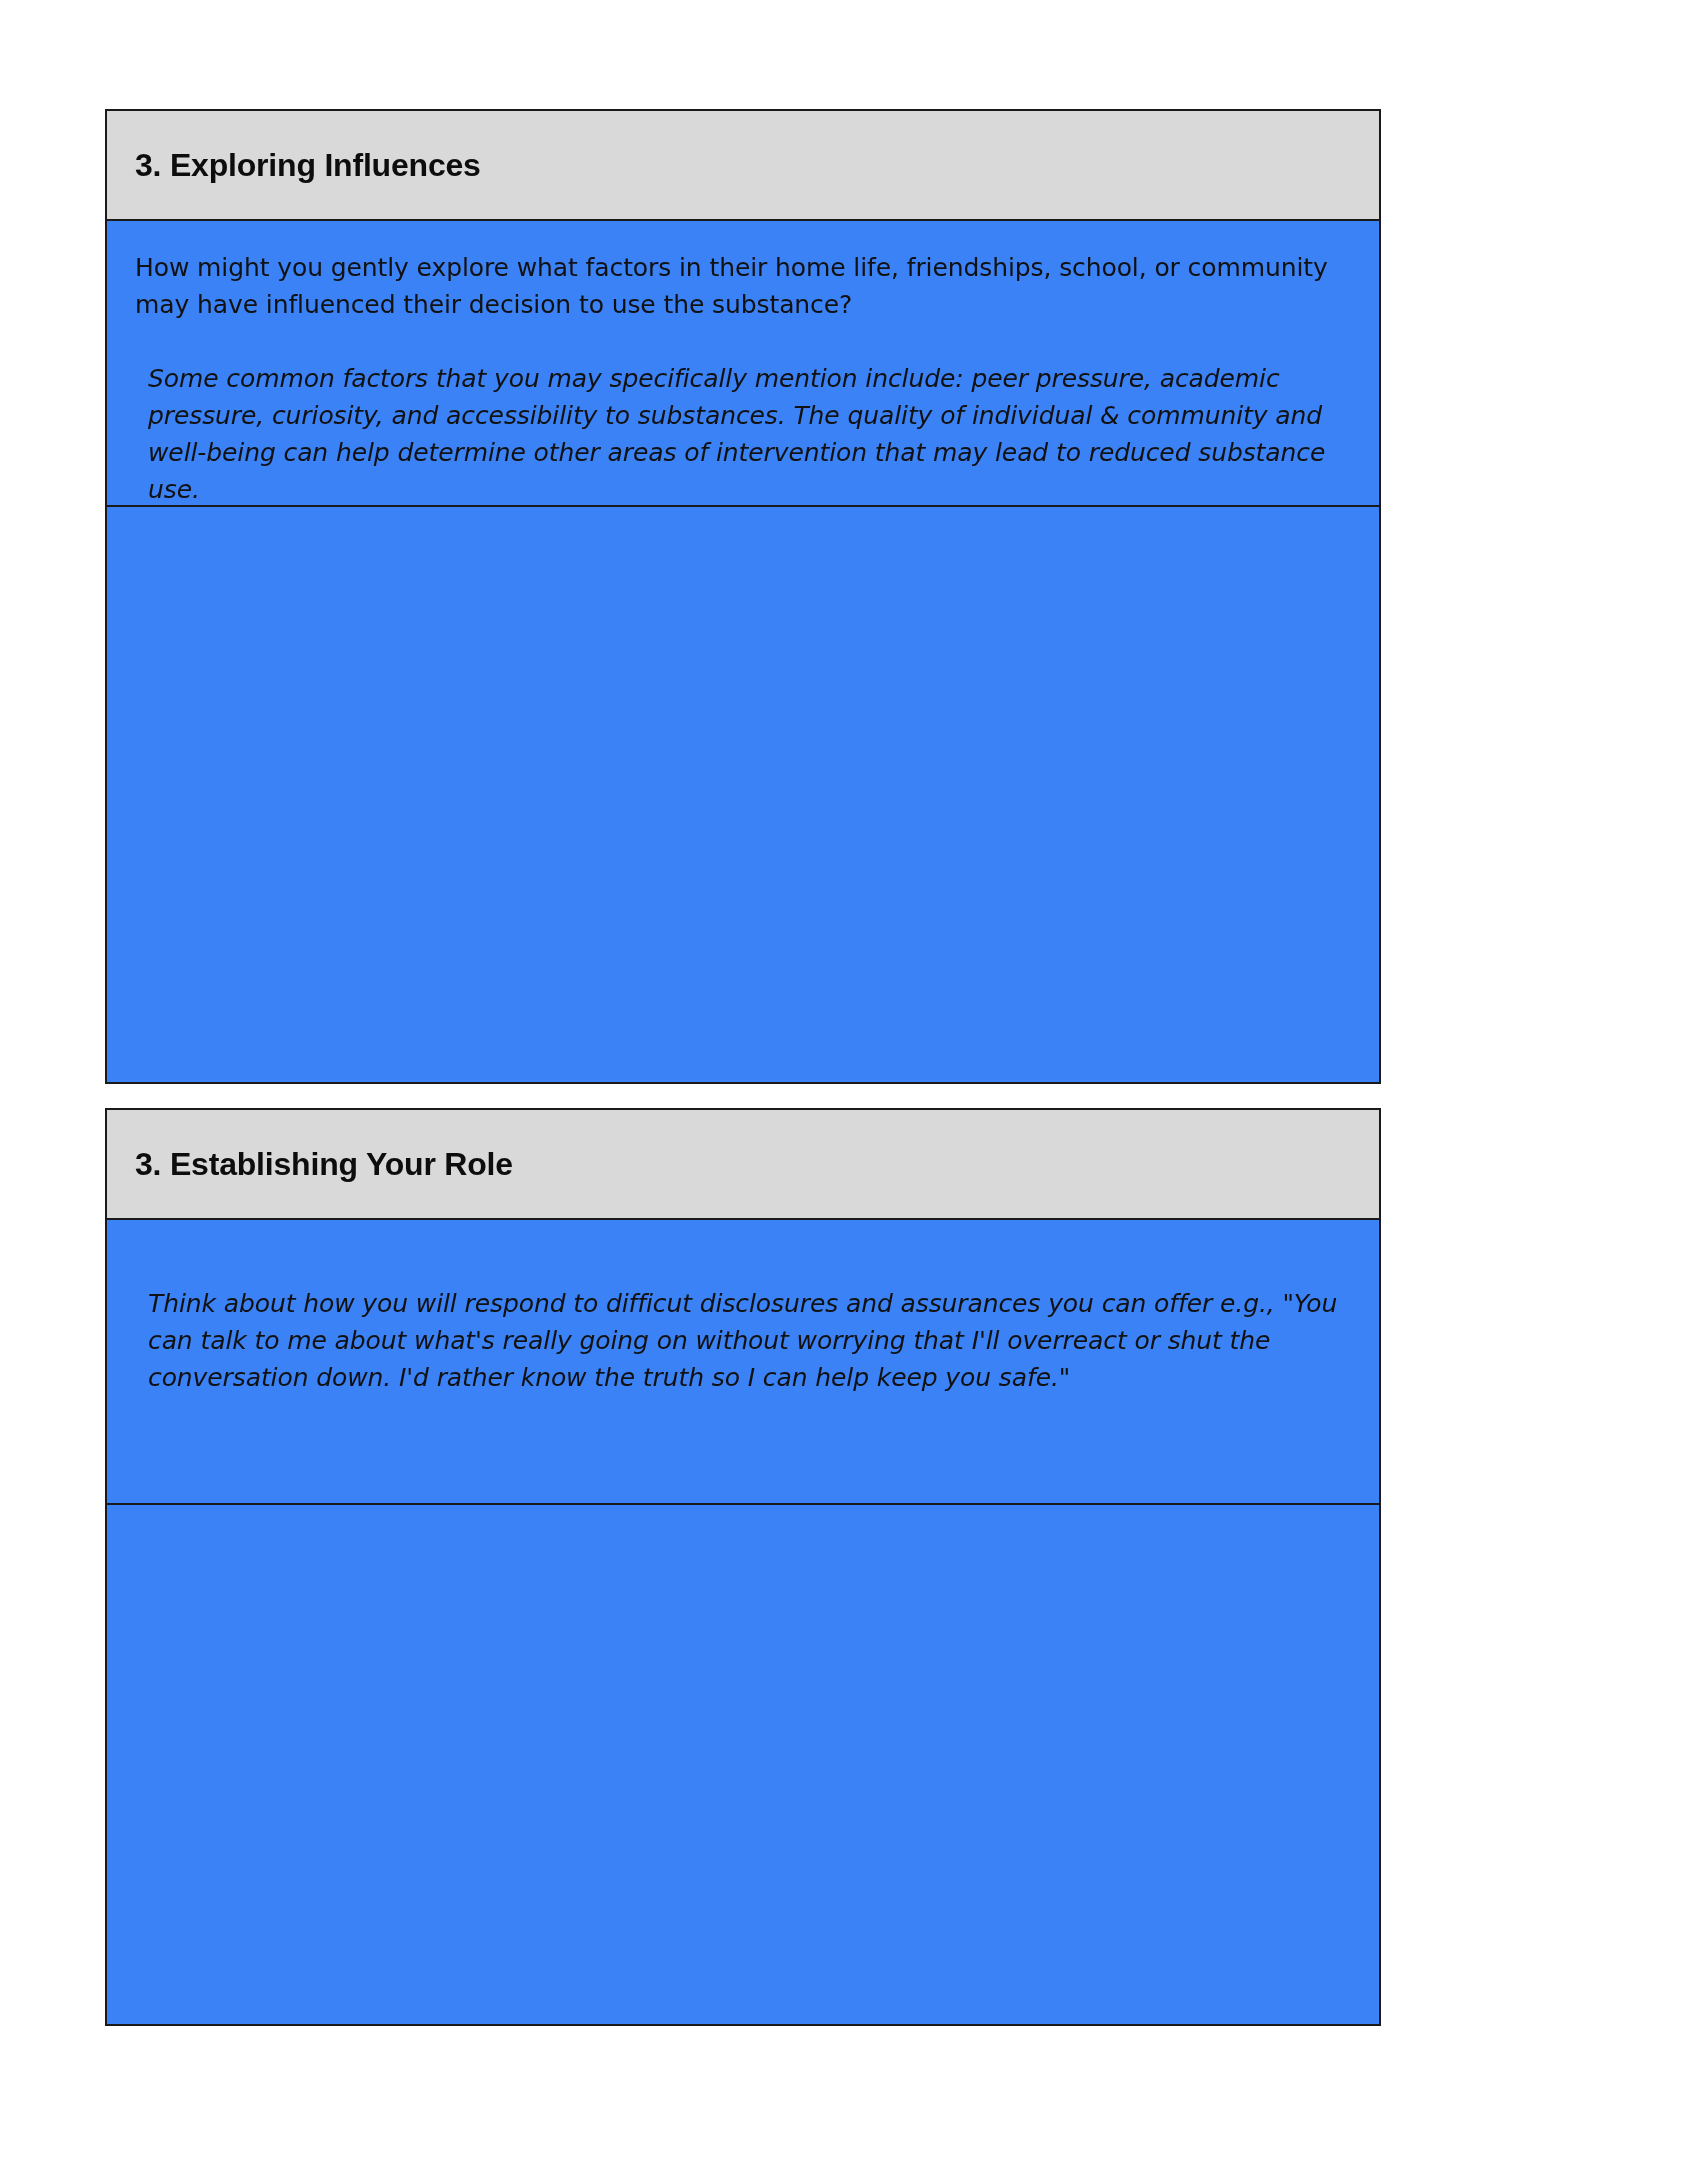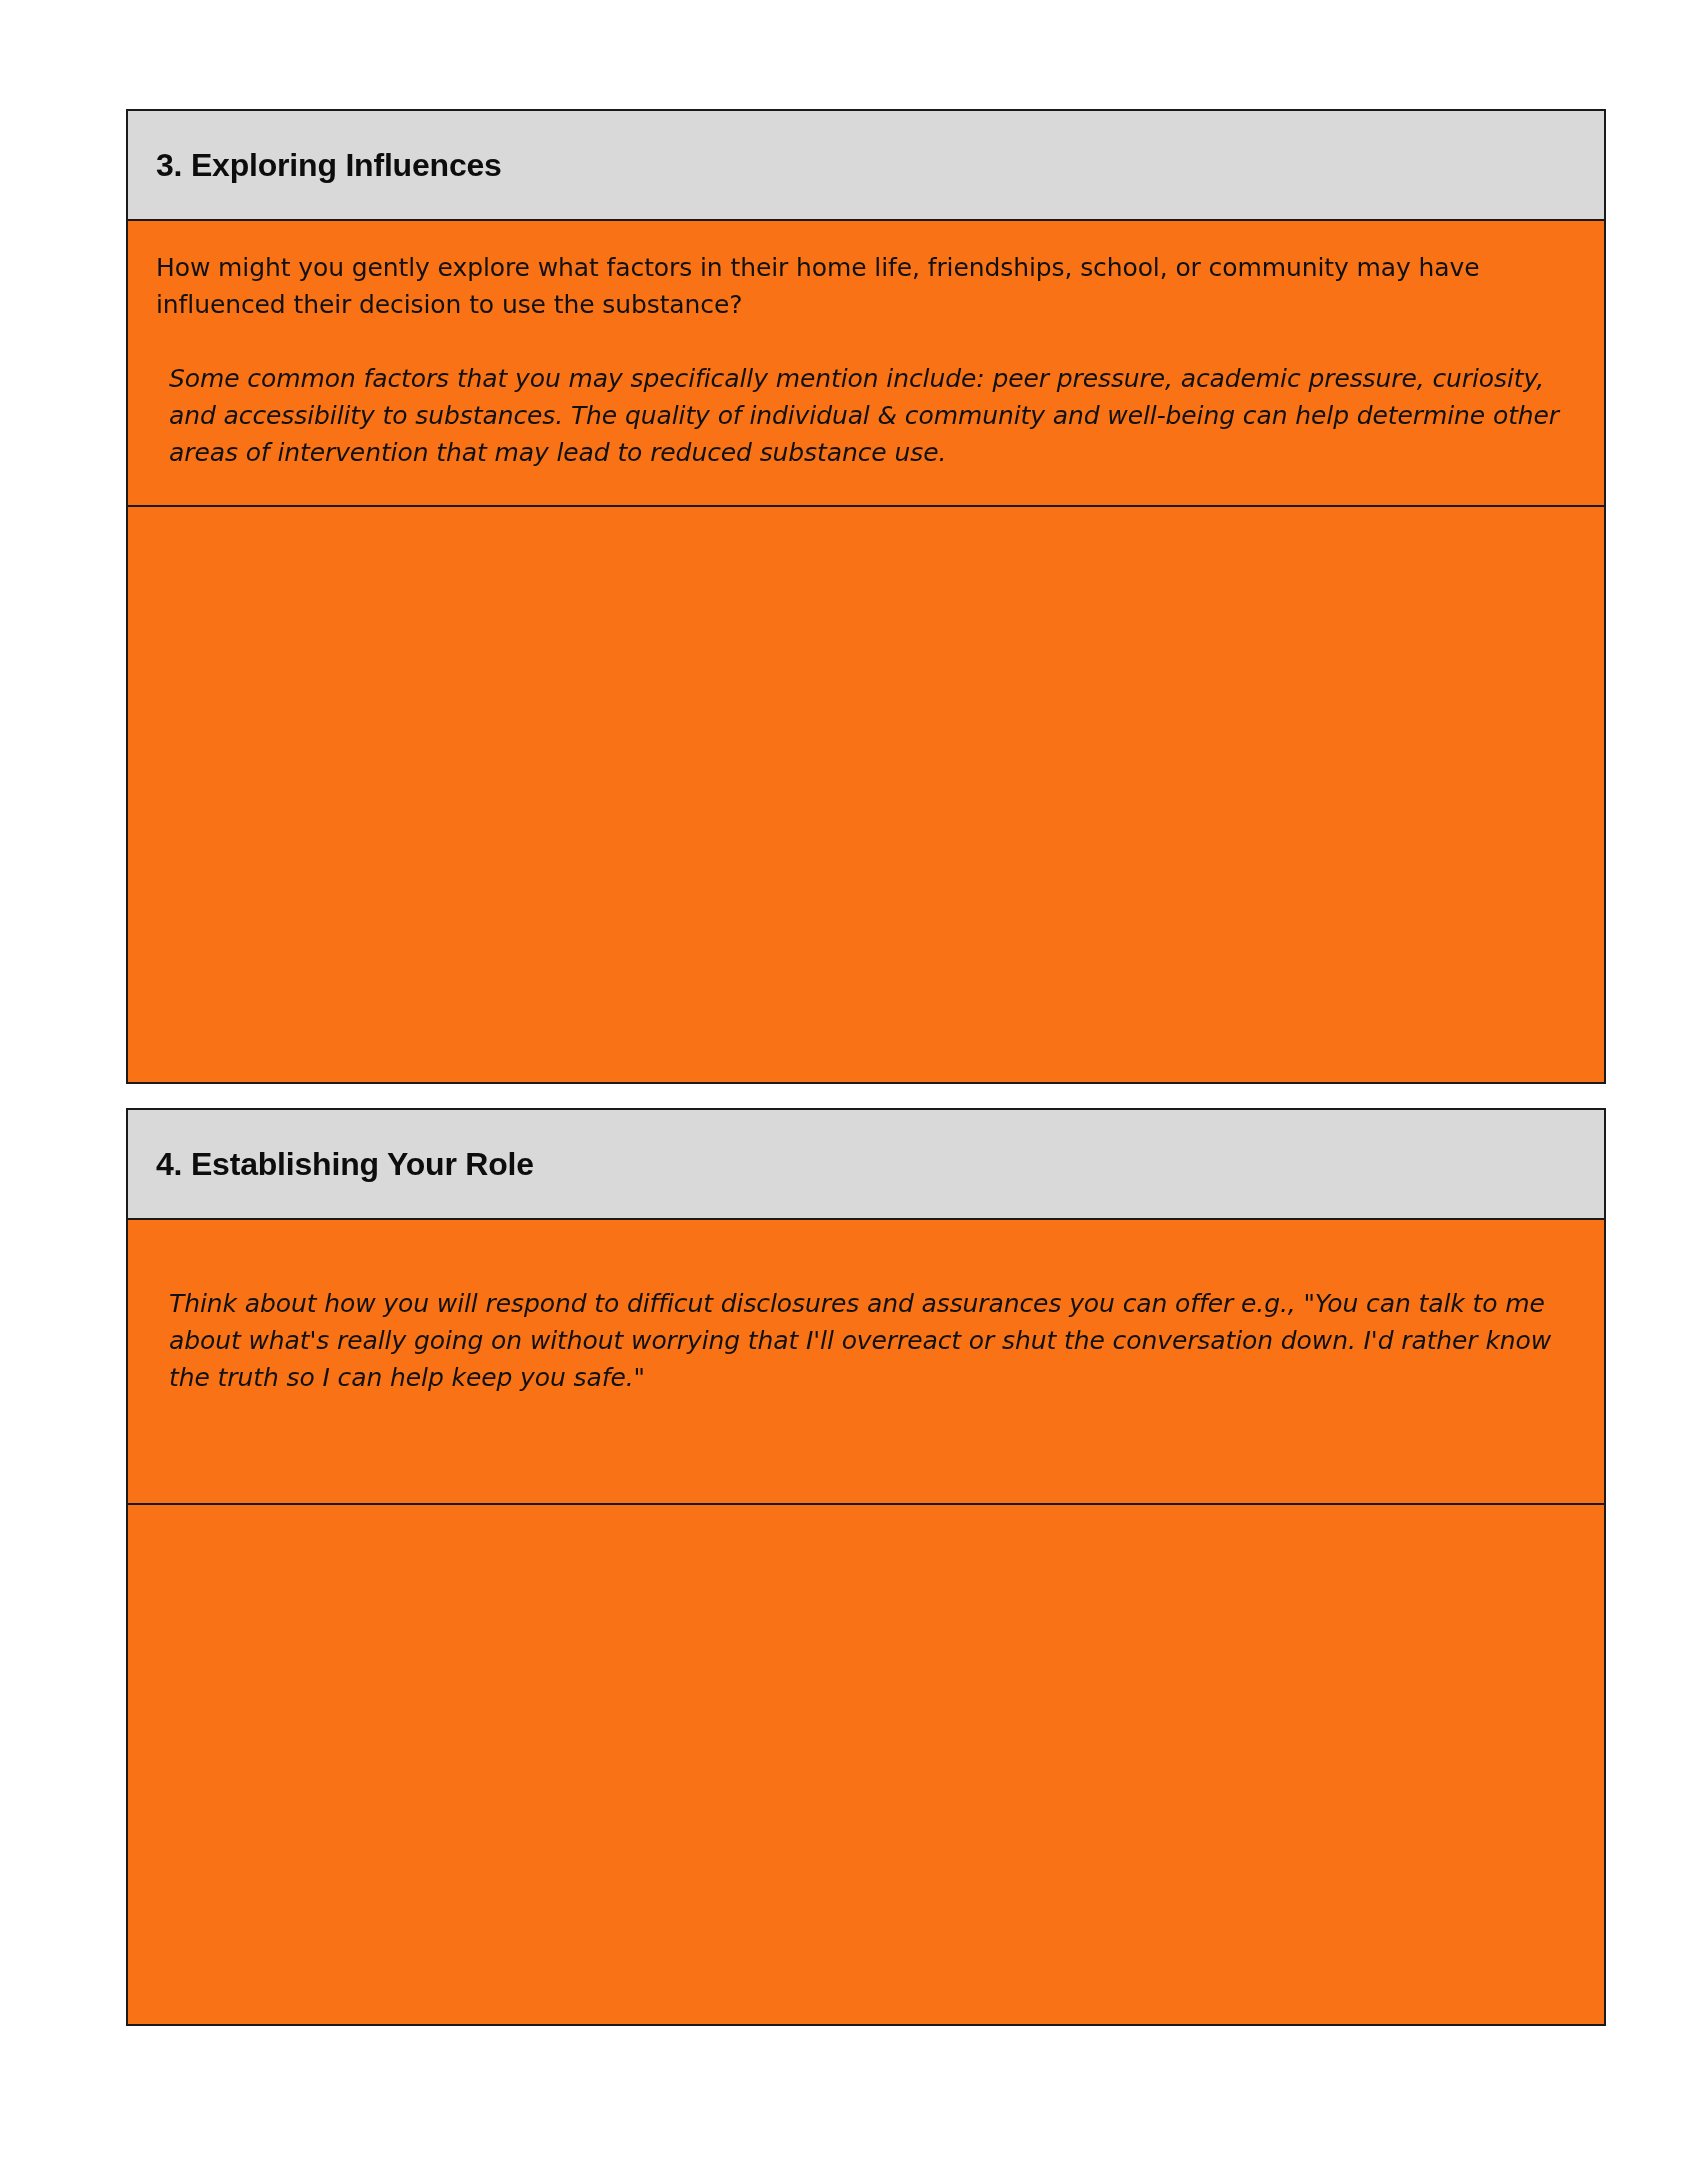--- a/index.html
+++ b/index.html
@@ -10,25 +10,25 @@
     body {
       width: 1687px;
       height: 2183px;
       position: relative;
       overflow: hidden;
       font-family: "Liberation Sans", "DejaVu Sans", sans-serif;
       color: #111111;
     }
     .section {
       position: absolute;
-      left: 126px;
-      width: 1480px;
+      left: 105px;
+      width: 1276px;
       border: 2.2px solid #1a1a1a;
       box-sizing: border-box;
-      background: #f97316;
+      background: #3b82f6;
     }
     #section-3 { top: 109px; height: 975px; }
     #section-4 { top: 1108px; height: 918px; }
 
     .sec-header {
       background: #d9d9d9;
       height: 110px;
       border-bottom: 2.2px solid #1a1a1a;
       box-sizing: border-box;
       display: flex;
@@ -91,20 +91,20 @@
   </div>
   <div class="sec-prompt">
     <p class="prompt-question">How might you gently explore what factors in their home life, friendships, school, or community may have influenced their decision to use the substance?</p>
     <p class="prompt-hint">Some common factors that you may specifically mention include: peer pressure, academic pressure, curiosity, and accessibility to substances. The quality of  individual &amp; community and well-being can help determine other areas of intervention that may lead to reduced substance use.</p>
   </div>
   <textarea class="answer-area" style=""></textarea>
 </div>
 
 <div class="section" id="section-4">
   <div class="sec-header">
-    <h2 class="sec-title">4. Establishing Your Role</h2>
+    <h2 class="sec-title">3. Establishing Your Role</h2>
   </div>
   <div class="sec-prompt">
     <p class="prompt-hint">Think about how you will respond to difficut disclosures and assurances you can offer e.g., "You can talk to me about what's really going on without worrying that I'll overreact or shut the conversation down. I'd rather know the truth so I can help keep you safe."</p>
   </div>
   <textarea class="answer-area" style=""></textarea>
 </div>
 
 
 </body></html>

